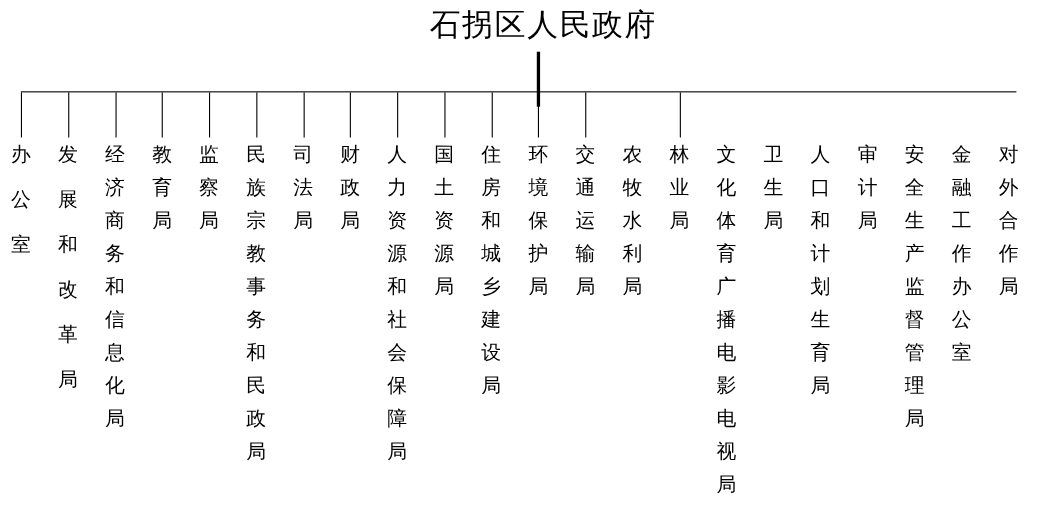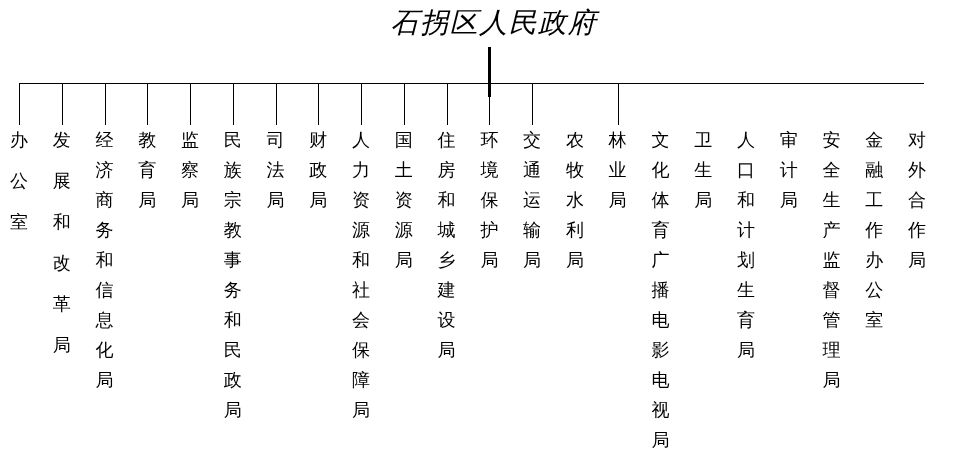--- a/index.html
+++ b/index.html
@@ -21,21 +21,20 @@
   }
   .org-title {
     position: absolute;
     top: 4px;
     left: 494px;
     transform: translateX(-50%);
     font-size: 28px;
     letter-spacing: 1.5px;
     white-space: nowrap;
     font-weight: 400;
-    font-style: italic;
   }
   .title-connector {
     position: absolute;
     left: 488px;
     top: 47px;
     width: 3px;
     height: 50px;
     background: #000000;
   }
   .rail-line {

